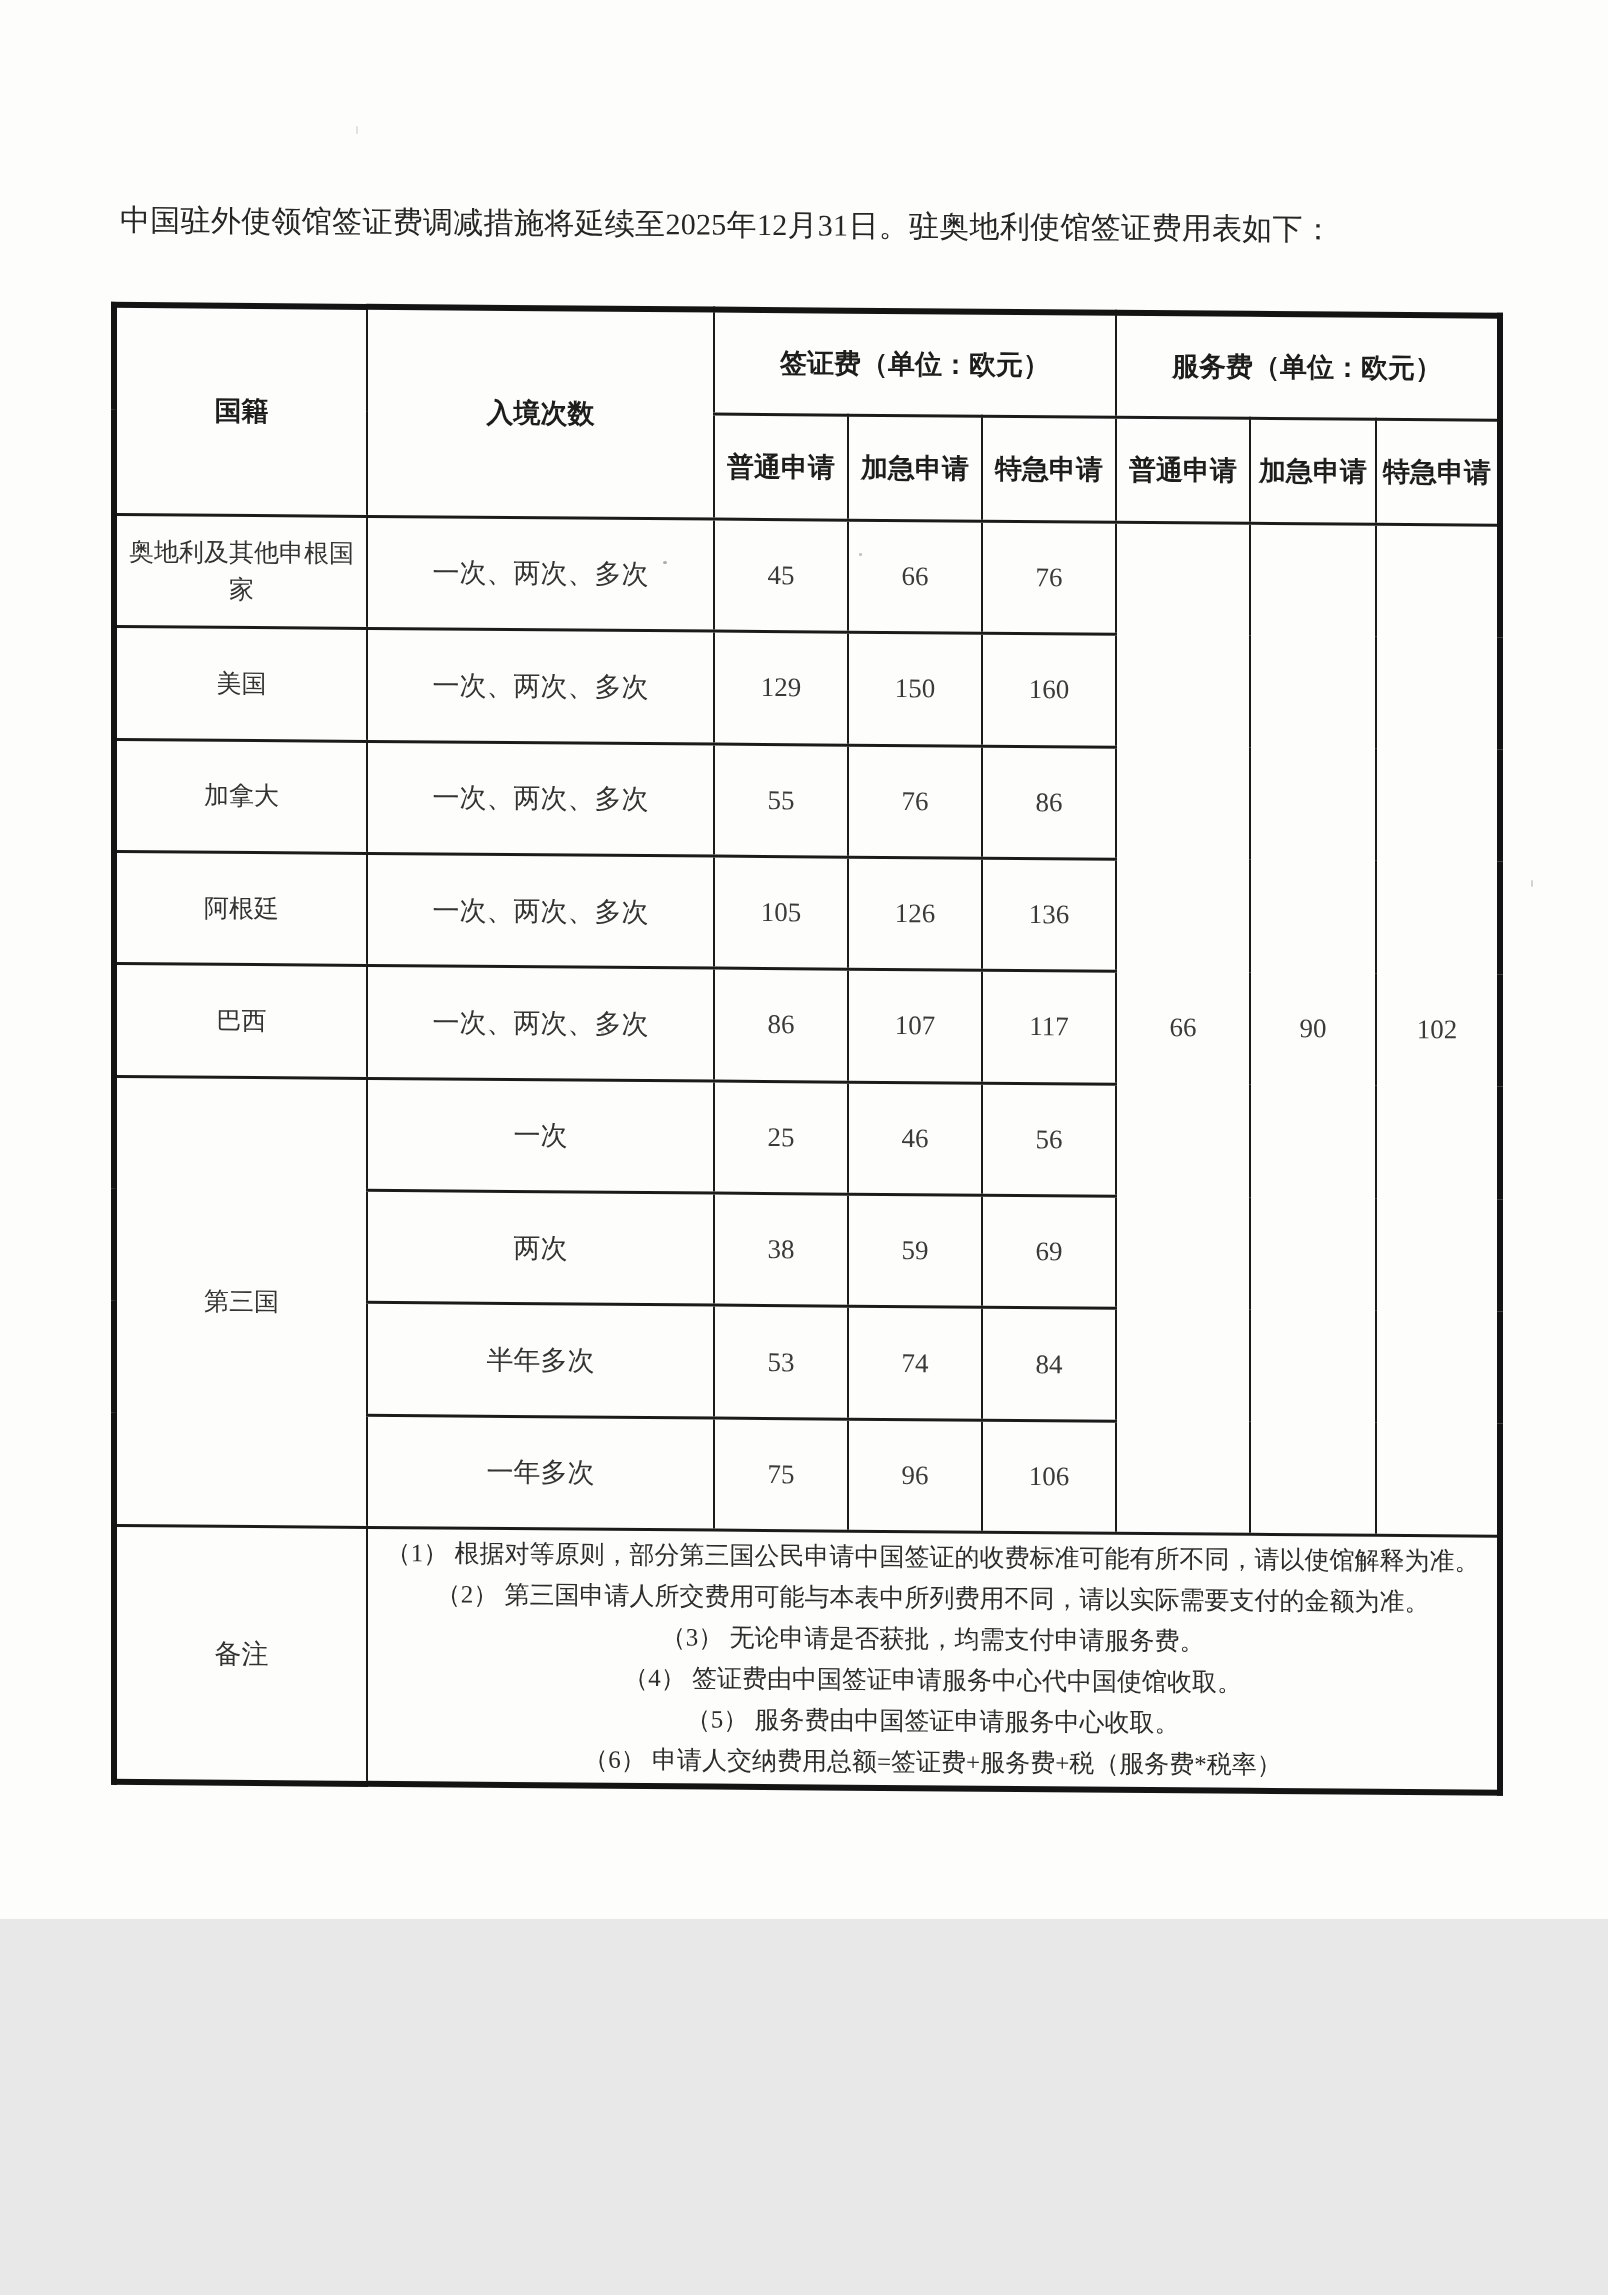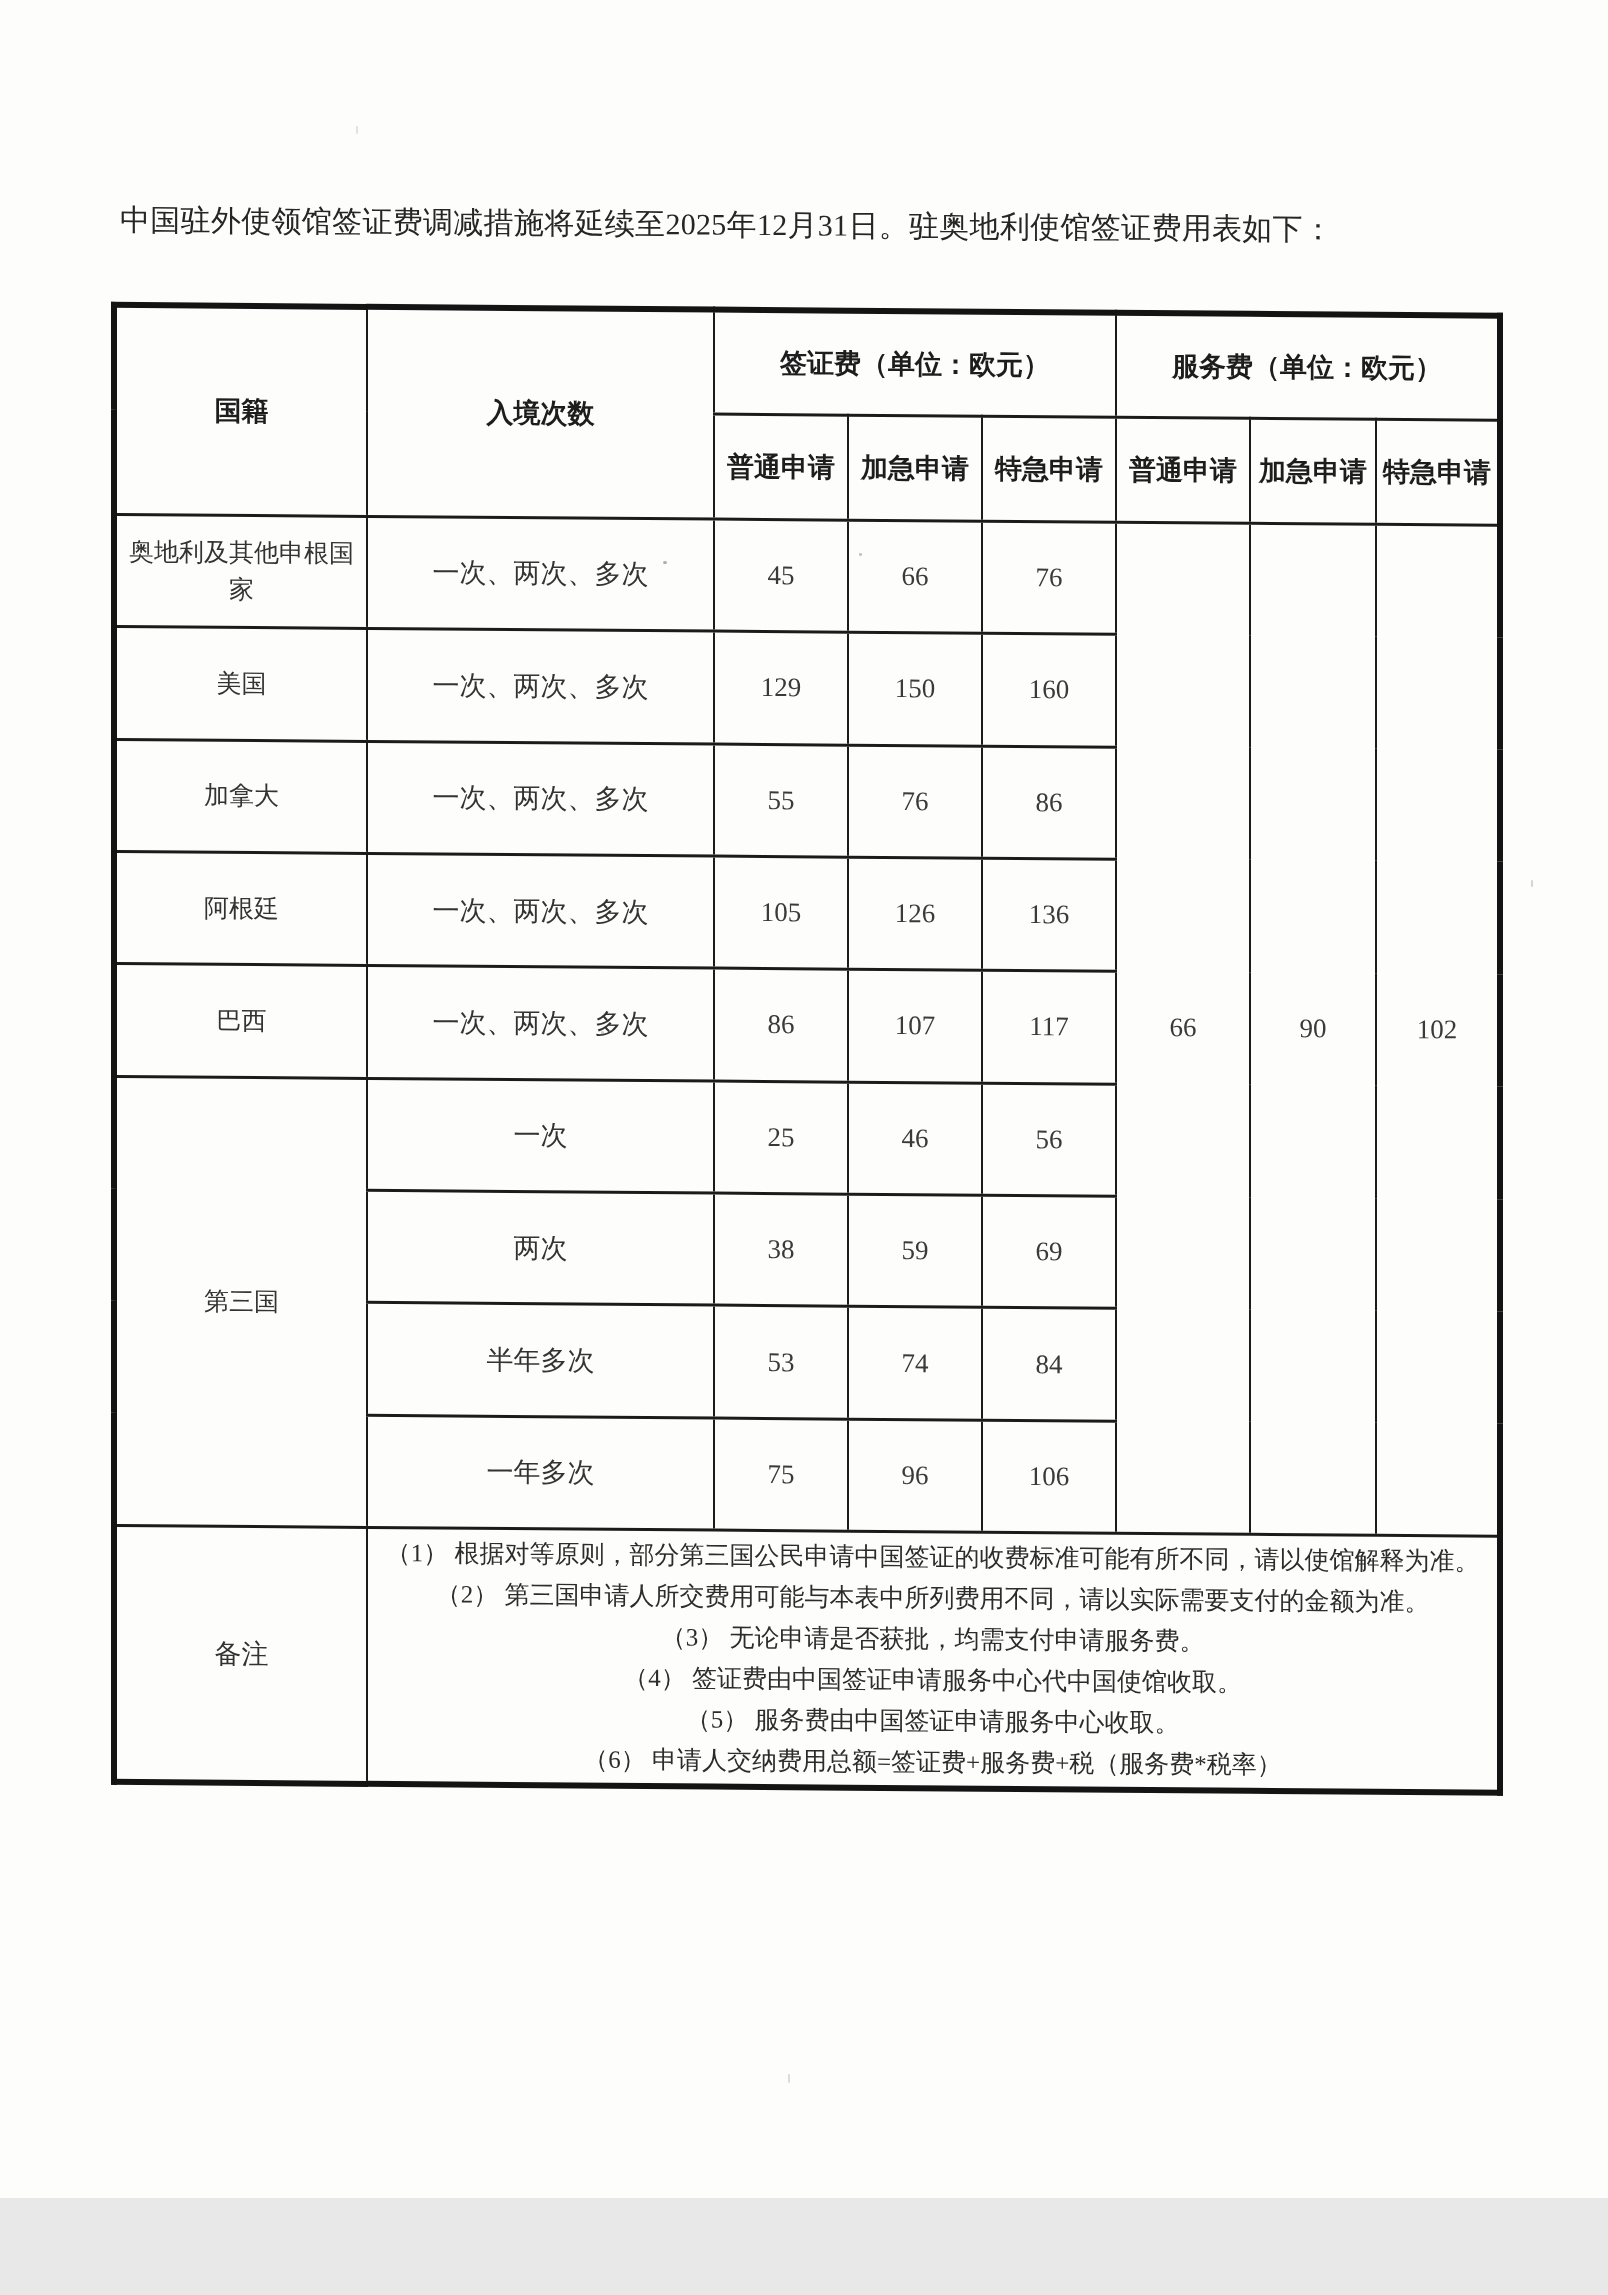--- a/index.html
+++ b/index.html
@@ -3,21 +3,21 @@
 <meta charset="utf-8">
 <style>
   html, body {
     margin: 0;
     padding: 0;
     background: #e8e8e8;
   }
   .page {
     position: relative;
     width: 1609px;
-    height: 2198px;
+    height: 1919px;
     background: #fdfdfc;
     overflow: hidden;
     font-family: "Liberation Serif", "DejaVu Serif", serif;
     color: #2a2a2a;
   }
   .sheet {
     position: absolute;
     top: 0; left: 0;
     width: 1609px;
     transform: skewY(0.45deg);

